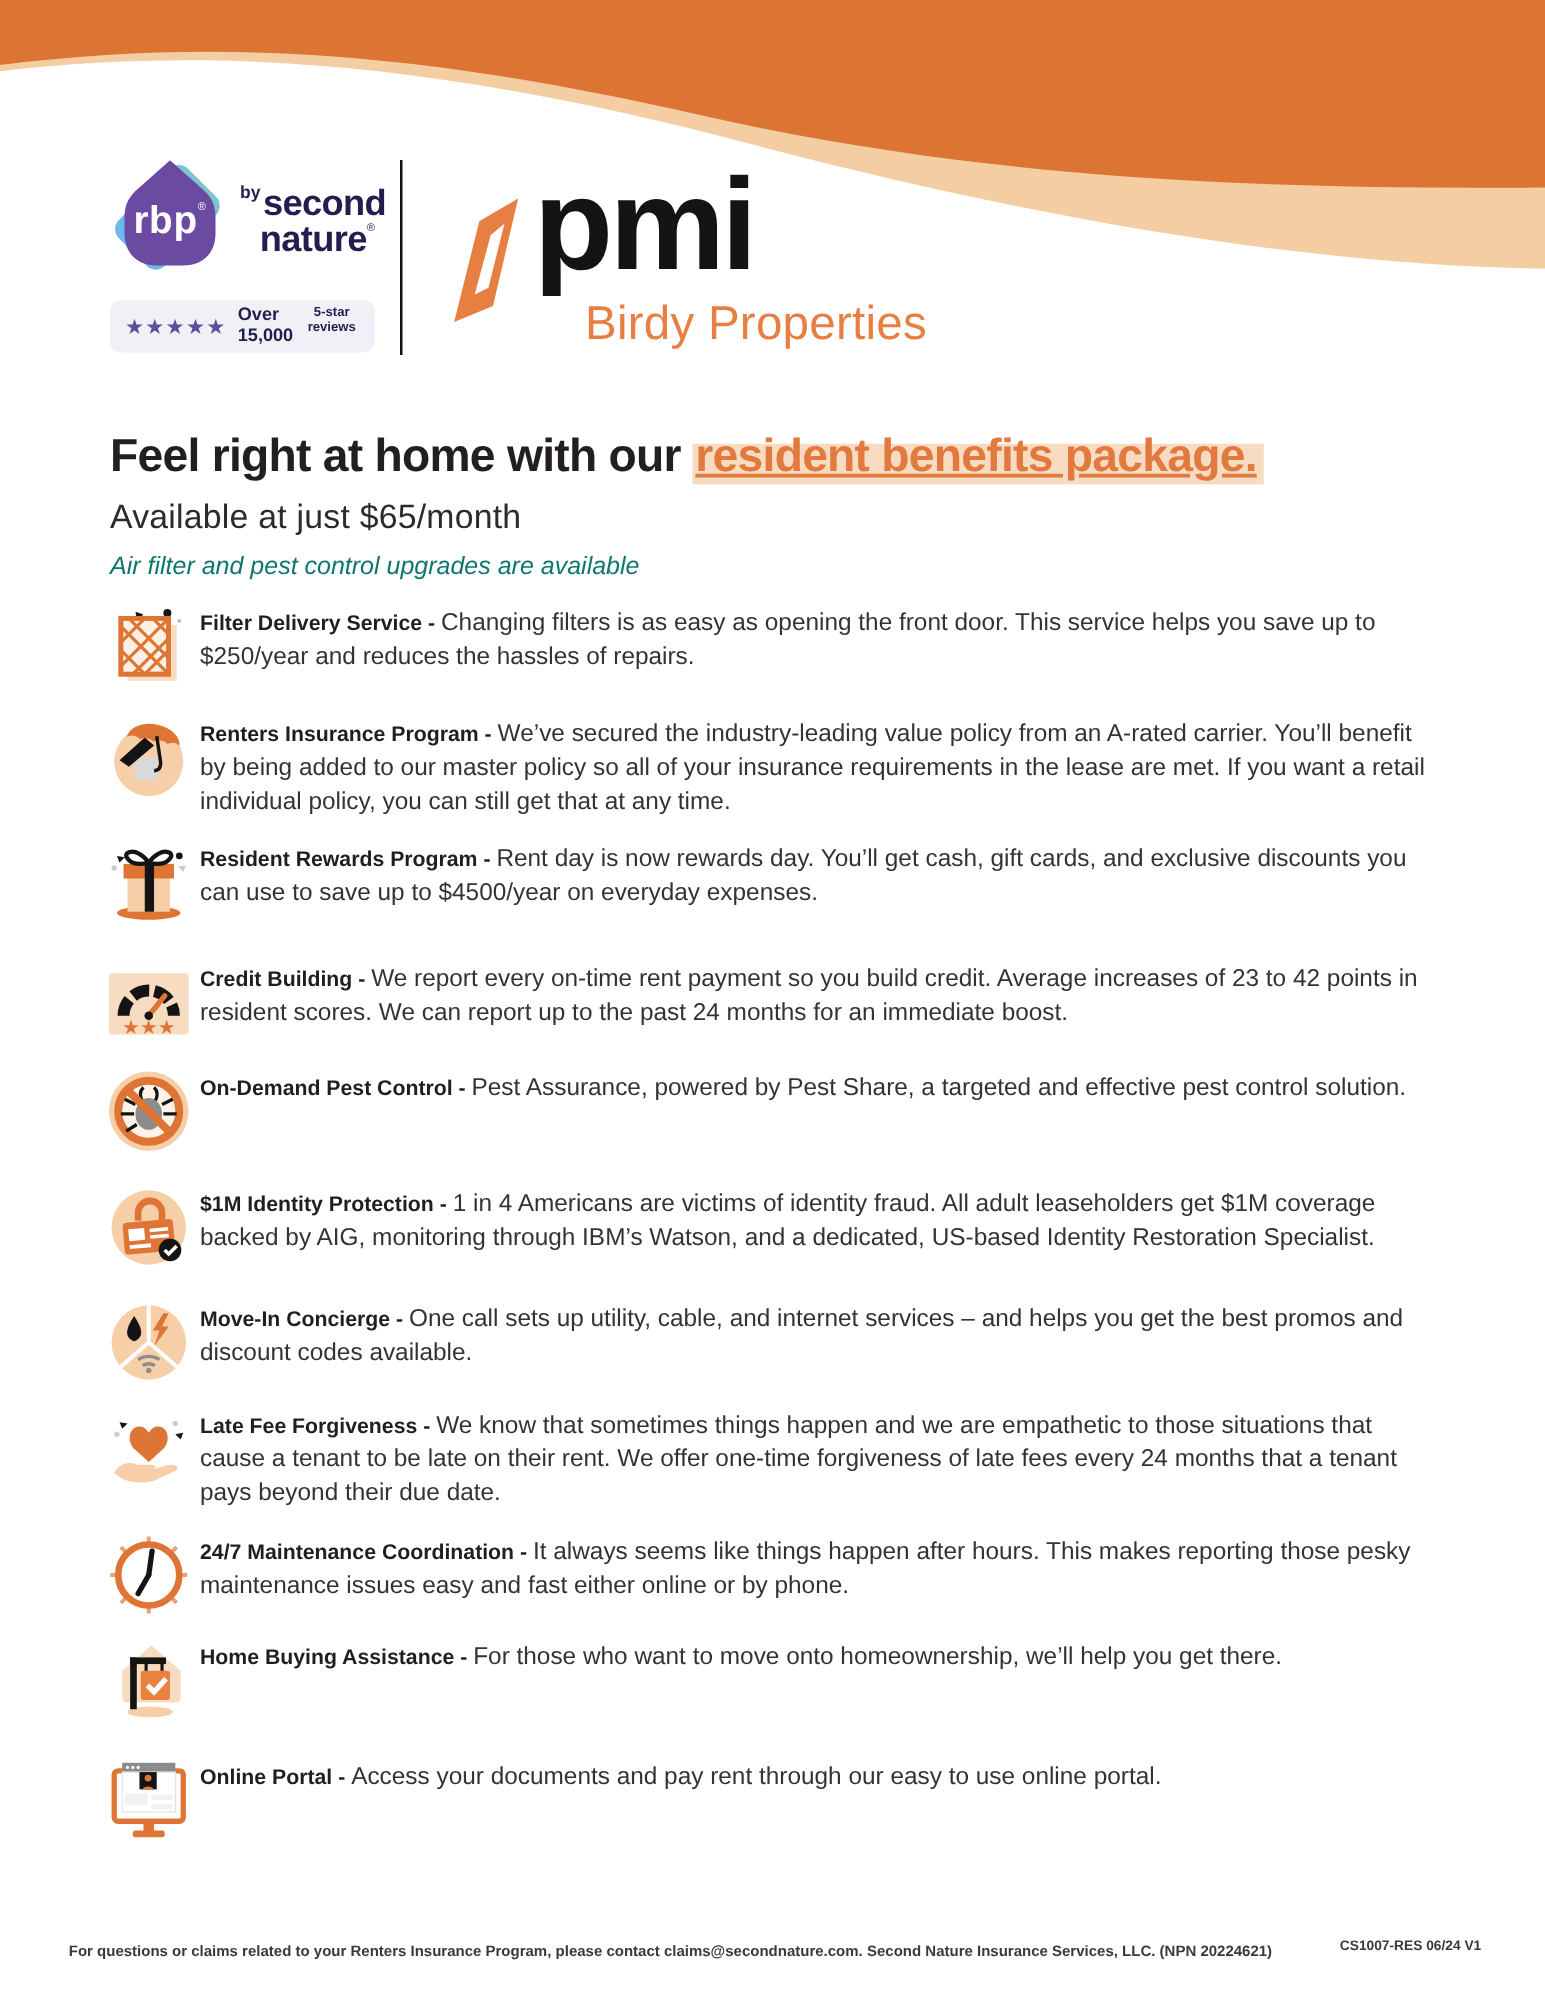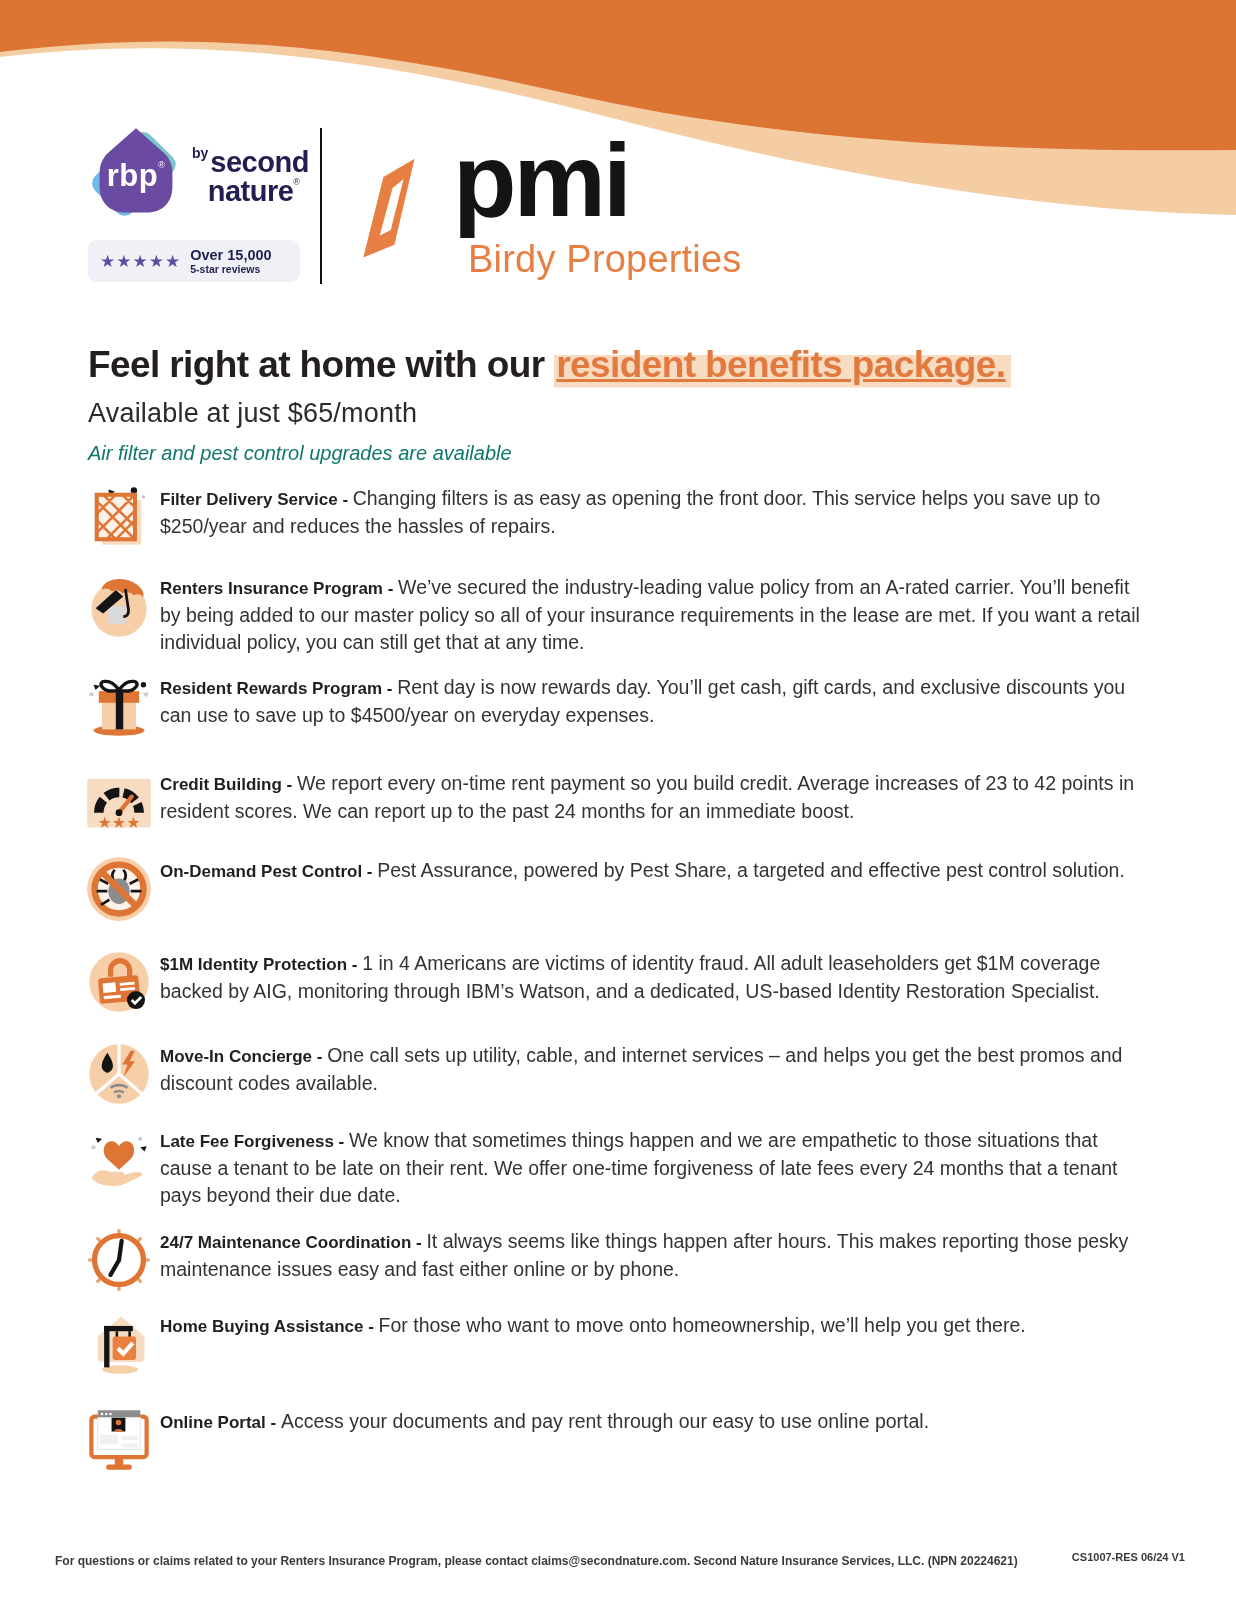--- a/index.html
+++ b/index.html
@@ -17,26 +17,26 @@
     display:flex; align-items:center; justify-content:center;
     color:#fff; font-size:31px; font-weight:700; letter-spacing:.5px; }
   .badge-reg { font-size:9px; vertical-align:18px; font-weight:400; }
   .sn-text { position:absolute; left:192px; top:146px; color:#221E50; line-height:1; text-align:right; width:108px;}
   .sn-by { font-size:14px; font-weight:600; vertical-align:14px; margin-right:2px;}
   .sn-big { font-size:29px; font-weight:800; letter-spacing:-.5px; }
   .sn-reg { font-size:9px; vertical-align:16px; font-weight:400;}
   .reviews-pill { position:absolute; left:88px; top:240px; width:212px; height:42px;
     background:#F0F1F6; border-radius:9px; display:flex; align-items:center; padding:0 12px; gap:9px; }
   .stars { color:#5B4F9E; font-size:17px; letter-spacing:1px; line-height:1; }
-  .rev-lines { display:flex; flex-direction:column; line-height:1.15; }
+  .rev-lines { display:flex; flex-direction:row; line-height:1.15; }
   .rev-count { color:#221E50; font-size:14.5px; font-weight:700; }
-  .rev-label { color:#221E50; font-size:10.5px; font-weight:600; }
+  .rev-label { color:#221E50; font-size:10.5px; font-weight:600;text-align:center; }
   .logo-divider { position:absolute; left:320px; top:128px; width:2px; height:156px; background:#111; }
   .pmi-mark { position:absolute; left:356px; top:152px; width:64px; height:116px; }
-  .pmi-word { position:absolute; left:453px; top:128px; font-size:104px; font-weight:800;
+  .pmi-word { position:absolute; left:427px; top:128px; font-size:104px; font-weight:800;
     color:#141414; letter-spacing:-3px; line-height:1; }
   .pmi-sub { position:absolute; left:468px; top:238px; font-size:38px; color:#E87F42; font-weight:500; letter-spacing:.2px; }
 
   
   .hero-title { position:absolute; left:88px; top:344px; width:1080px;
     font-size:37px; font-weight:700; color:#231F20; letter-spacing:-.6px; white-space:nowrap; }
   .hl { color:#E2793F;
     background-image:linear-gradient(#F7DCC2,#F7DCC2);
     background-repeat:no-repeat; background-size:100% 74%; background-position:0 100%;
     padding:0 6px 3px 2px;text-decoration:underline; }

